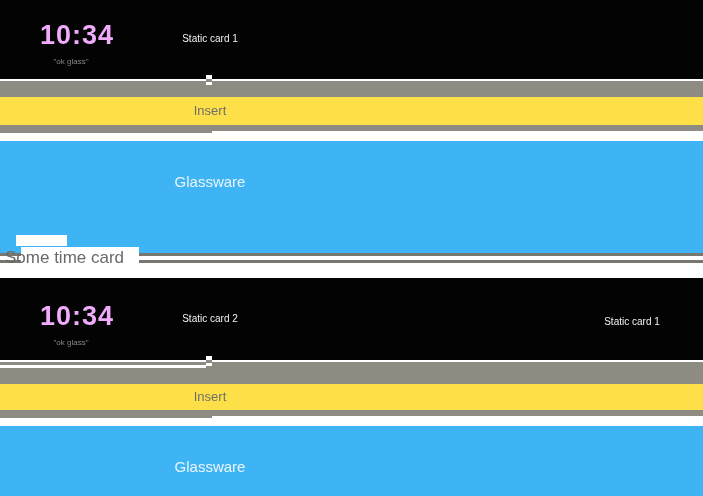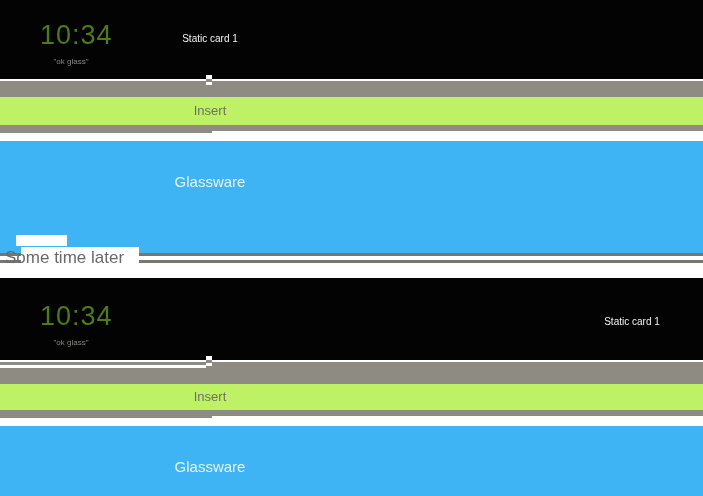--- a/index.html
+++ b/index.html
@@ -6,33 +6,33 @@
   .canvas{
     position:relative;width:703px;height:496px;overflow:hidden;background:#ffffff;
     font-family:"Liberation Sans",sans-serif;
   }
   .abs{position:absolute;}
   .black-card{background:#030303;width:703px;left:0;}
   .gray{background:#8e8b83;}
   .white{background:#ffffff;}
   .blue-card{background:#3fb4f4;width:703px;left:0;margin-top:8px;}
   .clock{
-    color:#4d7c0f;font-size:27px;font-weight:400;letter-spacing:1px;
+    color:#f0abfc;font-size:27px;font-weight:700;letter-spacing:1px;
     line-height:27px;white-space:nowrap;
   }
   .hotword{
     color:#8a8781;font-size:8px;line-height:10px;width:64px;text-align:center;
     white-space:nowrap;
   }
   .card-label{
     color:#f2f2f2;font-size:10px;line-height:16px;width:140px;text-align:center;
     white-space:nowrap;
   }
   .card-label.right{width:142px;}
-  .insert-band{left:0;width:703px;background:#bef264;}
+  .insert-band{left:0;width:703px;background:#fde047;}
   .insert-label{
     color:#6e6e6e;font-size:13px;width:140px;text-align:center;white-space:nowrap;
   }
   .glassware-label{
     color:#e9f5fd;font-size:15px;line-height:19px;width:140px;text-align:center;
     white-space:nowrap;
   }
   .divider-line{background:#79766f;left:0;width:703px;height:3px;}
   .divider-label-box{background:#ffffff;}
   .divider-label{
@@ -64,25 +64,26 @@
   <div class="abs white" style="left:212px;top:131px;width:491px;height:2px;"></div>
 
   <div class="abs blue-card" style="top:133px;height:113px;">
     <div class="abs glassware-label" style="left:140px;top:31px;">Glassware</div>
   </div>
   <div class="abs white" style="left:16px;top:235px;width:51px;height:11px;"></div>
 
   <div class="abs divider-line" style="top:253px;"></div>
   <div class="abs divider-line" style="top:260px;"></div>
   <div class="abs divider-label-box" style="left:21px;top:247px;width:118px;height:24px;"></div>
-  <div class="abs divider-label" style="left:5px;top:248px;">Some time later</div>
+  <div class="abs divider-label" style="left:5px;top:248px;">Some time card</div>
 
   <div class="abs black-card" style="top:278px;height:82px;">
     <div class="abs clock" style="left:40px;top:25px;">10:34</div>
     <div class="abs hotword" style="left:39px;top:60px;">"ok glass"</div>
+    <div class="abs card-label" style="left:140px;top:33px;">Static card 2</div>
     <div class="abs card-label right" style="left:561px;top:36px;">Static card 1</div>
   </div>
 
   <div class="abs gray" style="left:0;top:362px;width:703px;height:22px;"></div>
   <div class="abs white" style="left:0;top:365px;width:206px;height:3px;"></div>
 
   <div class="abs white" style="left:206px;top:356px;width:6px;height:4px;"></div>
   <div class="abs gray" style="left:206px;top:360px;width:6px;height:3px;"></div>
   <div class="abs white" style="left:206px;top:363px;width:6px;height:3px;"></div>
 

